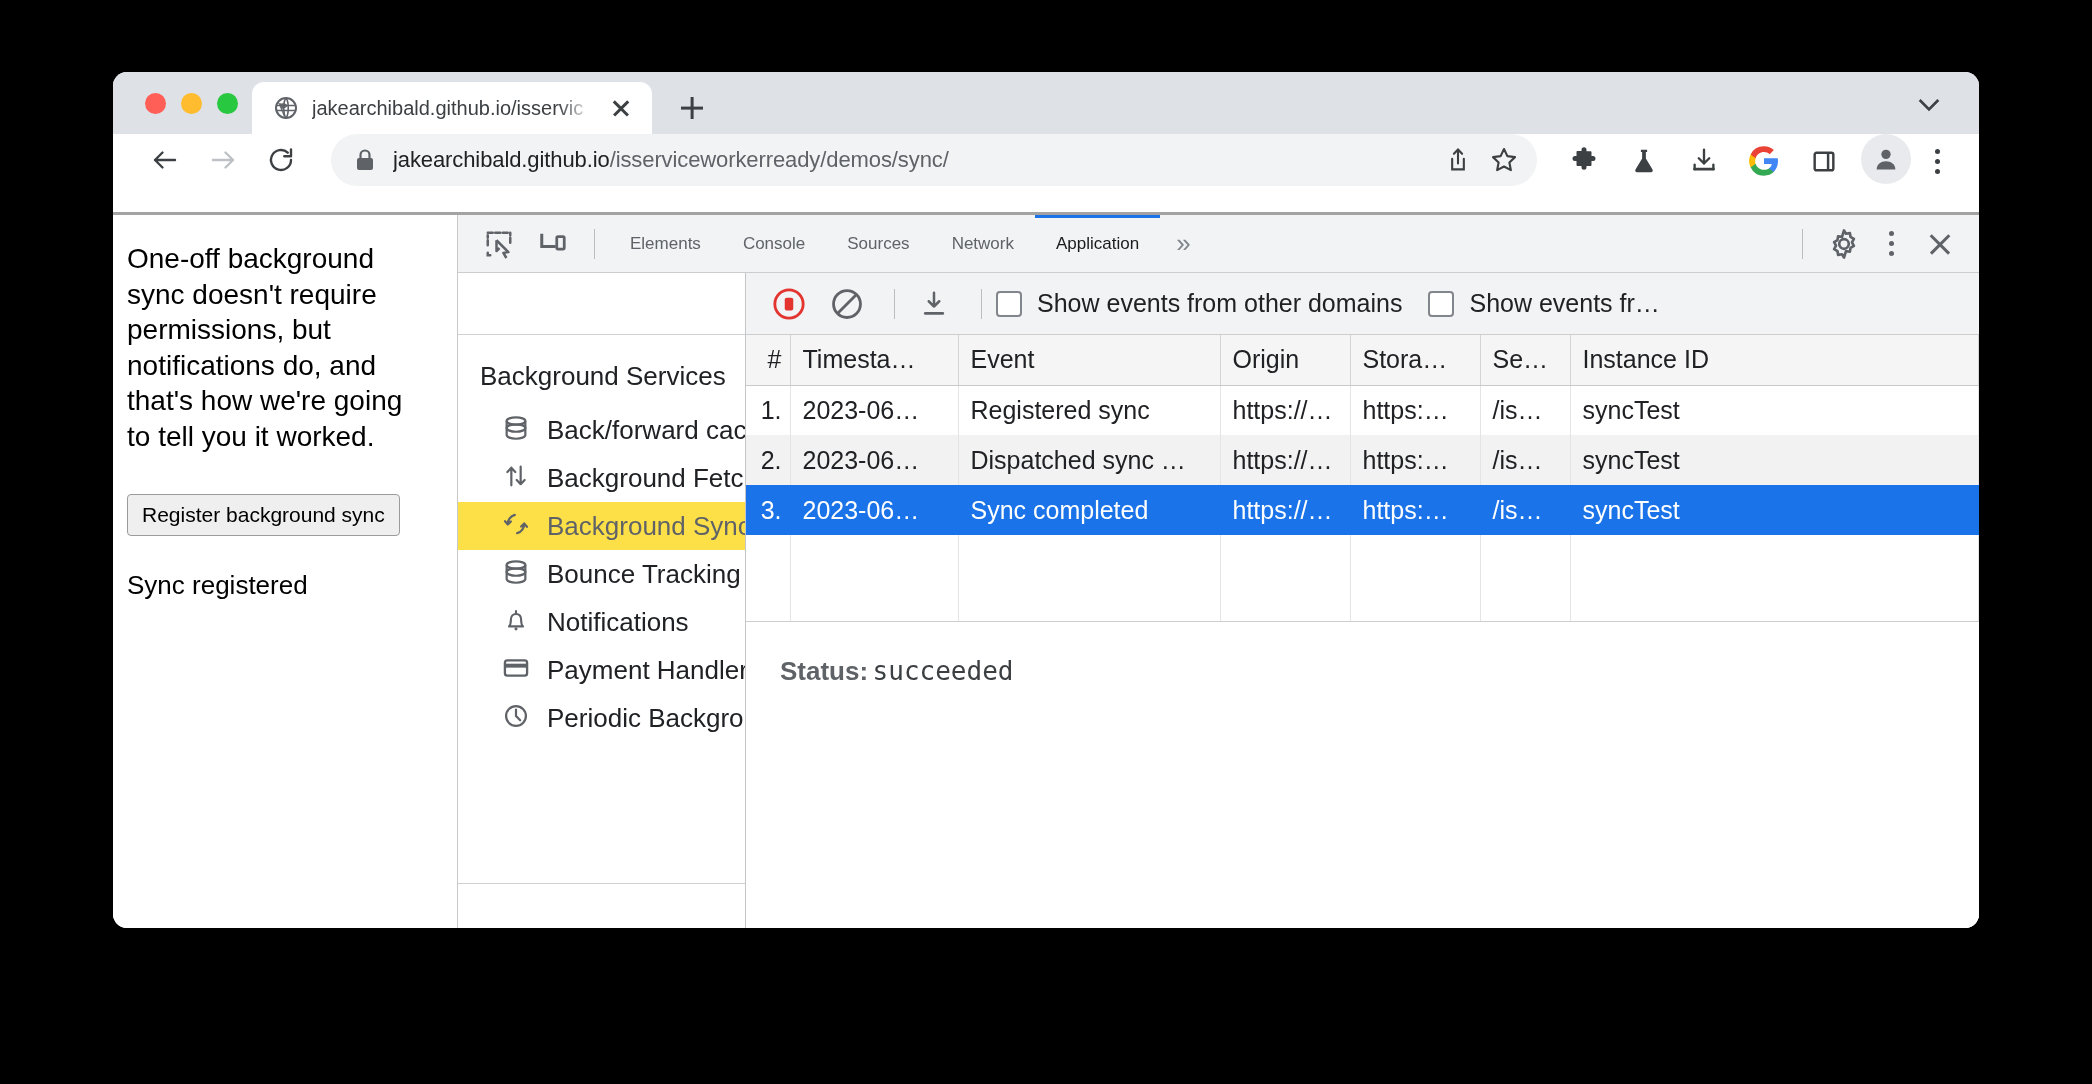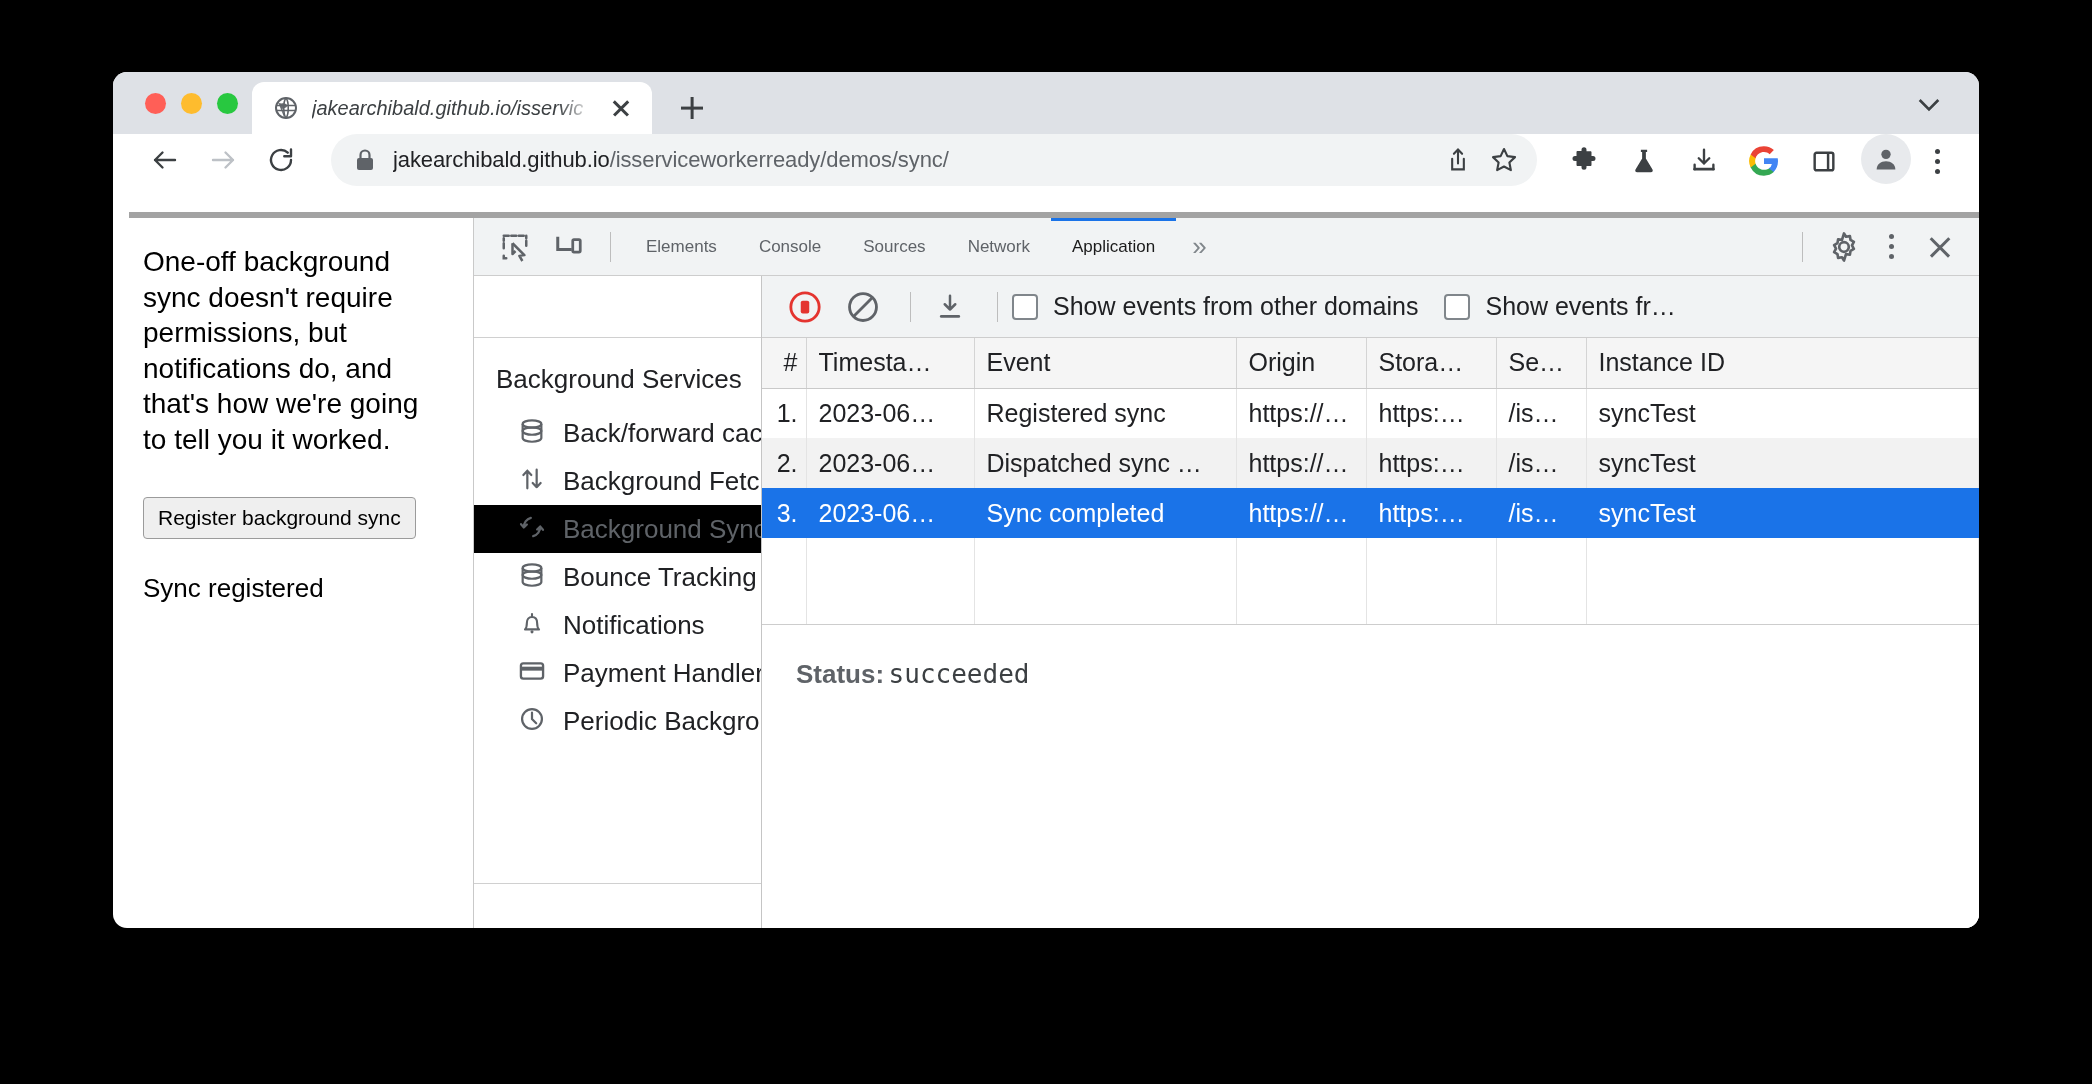--- a/index.html
+++ b/index.html
@@ -42,21 +42,20 @@
   .tab {
     height: 52px;
     width: 400px;
     background: #fff;
     border-radius: 12px 12px 0 0;
     display: flex;
     align-items: center;
     padding: 0 16px 0 22px;
     gap: 14px;
     position: relative;
-    font-style: italic;
   }
   .tab-favicon { width: 24px; height: 24px; flex: none; }
   .tab-title {
     font-size: 20px; color: #3c4043; white-space: nowrap;
     overflow: hidden; flex: 1;
     -webkit-mask-image: linear-gradient(to right, #000 88%, transparent 100%);
     mask-image: linear-gradient(to right, #000 88%, transparent 100%);
   }
   .tab-close { width: 30px; height: 30px; flex: none; position: relative; border-radius: 50%; }
   .tab-close::before, .tab-close::after {
@@ -106,21 +105,21 @@
   .omni-action { width: 46px; height: 46px; display:flex; align-items:center; justify-content:center; flex:none; }
   .tb-icon { width: 54px; height: 54px; display:flex; align-items:center; justify-content:center; flex:none; }
   .avatar-wrap {
     width: 50px; height: 50px; border-radius: 50%; background: #e8eaed;
     display:flex; align-items:center; justify-content:center; flex:none; margin-left: 4px;
   }
   .kebab { width: 40px; height: 54px; display:flex; flex-direction:column; align-items:center; justify-content:center; gap:5px; flex:none; }
   .kebab i { width: 5px; height: 5px; border-radius:50%; background:#3c4043; display:block; }
 
   
-  .content { flex: 1; display: flex; min-height: 0; border-top: 6px solid #a3a3a3; margin-left: 16px; }
+  .content { flex: 1; display: flex; min-height: 0; border-top: 3px solid #a3a3a3; }
 
   
   .page-pane {
     width: 345px; flex: none; background: #fff;
     padding: 26px 26px 0 14px;
     overflow: hidden;
     border-right: 1px solid #c9c9c9;
   }
   .page-para { font-size: 28px; line-height: 1.27; color: #000; margin-bottom: 40px; }
   .page-h1 { font-size: 47px; line-height: 1.17; font-weight: bold; color: #000; letter-spacing: -0.5px; margin-bottom: 40px; }
@@ -167,21 +166,21 @@
     overflow: hidden;
   }
   .side-clipped { height: 62px; border-bottom: 1px solid #d0d0d0; position: relative; overflow: hidden; flex: none; }
   .side-clipped .ghost { position: absolute; top: -30px; left: 44px; display: flex; align-items: center; gap: 17px; opacity: .85; }
   .side-scroll { flex: 1; overflow: hidden; padding-top: 20px; border-bottom: 1px solid #d0d0d0; }
   .side-group { font-size: 26px; color: #202124; padding: 6px 0 14px 22px; white-space: nowrap; }
   .side-item {
     display: flex; align-items: center; gap: 17px;
     height: 48px; padding-left: 44px; white-space: nowrap;
   }
-  .side-item.selected { background: #000000; }
+  .side-item.selected { background: #fde047; }
   .side-item .lbl { font-size: 26px; color: #202124; }
   .side-item.selected .lbl { color: #5f6368; }
   .side-foot { height: 44px; flex: none; }
 
   
   .dt-main { flex: 1; display: flex; flex-direction: column; min-width: 0; }
   .bs-toolbar {
     height: 62px; background: #f1f3f4; border-bottom: 1px solid #cdcdcd;
     display: flex; align-items: center; padding-left: 18px; flex: none; overflow: hidden;
   }

